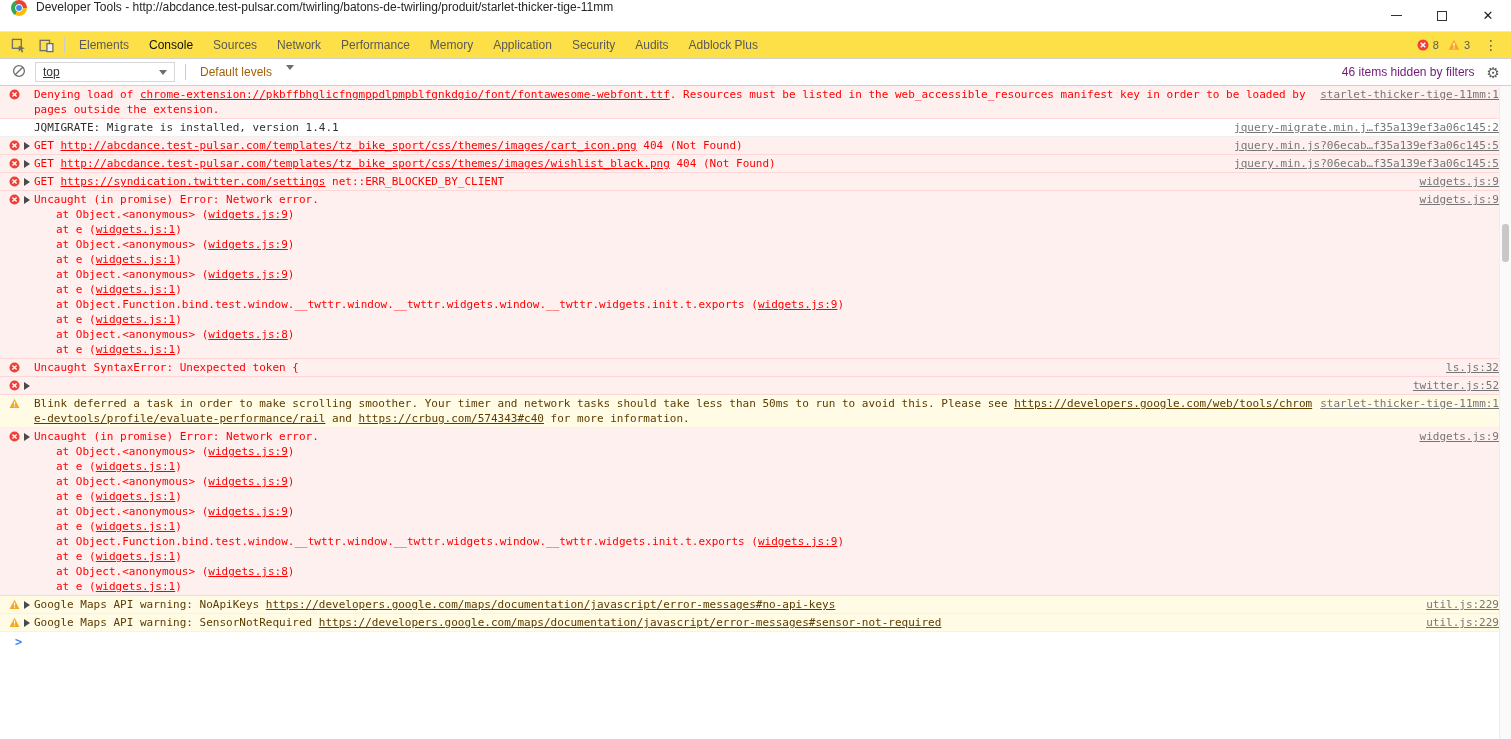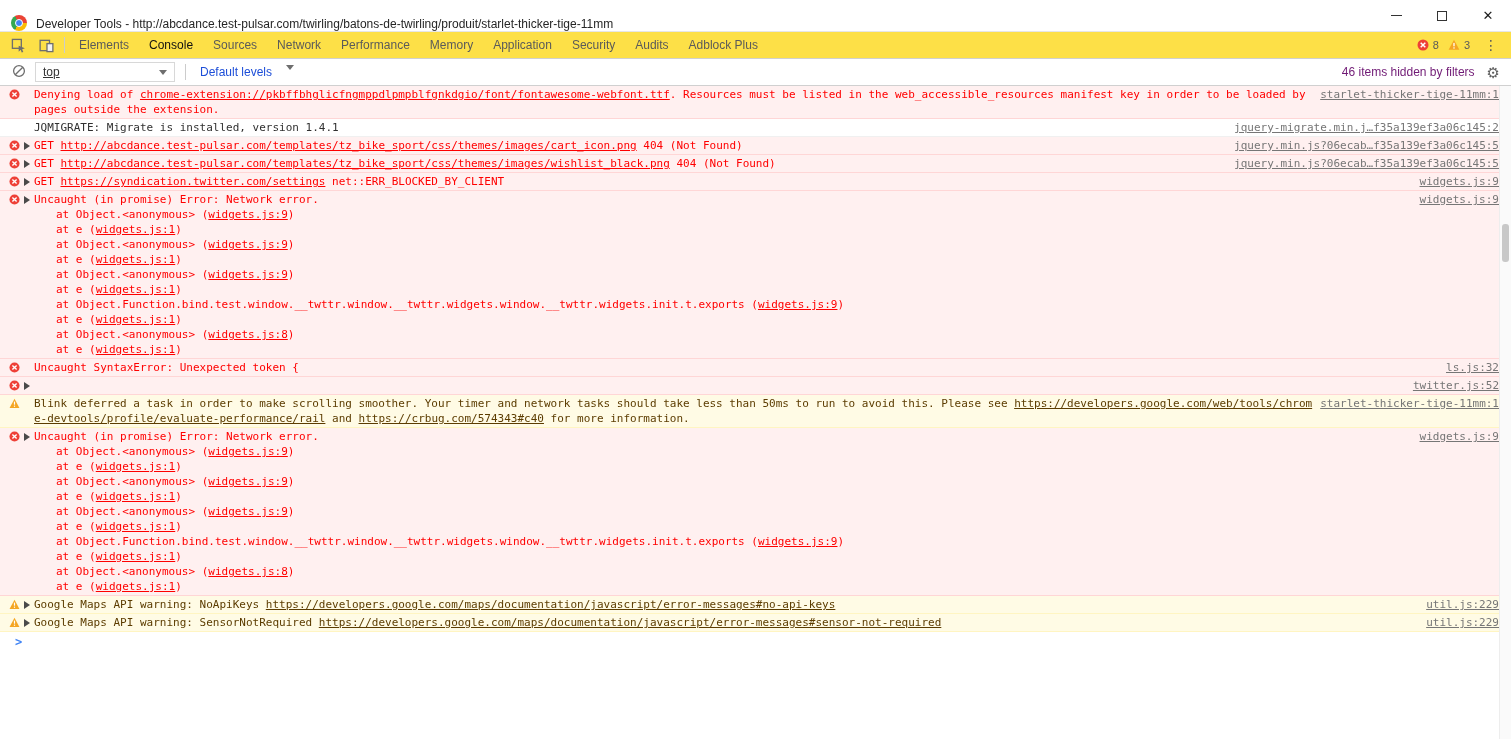--- a/index.html
+++ b/index.html
@@ -5,21 +5,21 @@
   * { box-sizing: border-box; }
   html, body { margin: 0; padding: 0; }
   body {
     width: 1511px; height: 739px; overflow: hidden;
     background: #fff;
     font-family: "Liberation Sans", "DejaVu Sans", sans-serif;
   }
   .window { width: 100%; height: 100%; display: flex; flex-direction: column; position: relative; background: #fff; }
 
   
-  .titlebar { flex: 0 0 32px; height: 32px; display: flex; align-items: flex-end; padding-left: 11px; background: #fff; border-bottom: 1px solid #e6e6e6; }
+  .titlebar { flex: 0 0 32px; height: 32px; display: flex; align-items: flex-start; padding-left: 11px; background: #fff; border-bottom: 1px solid #e6e6e6; }
   .chrome-icon { width: 16px; height: 16px; border-radius: 50%; position: relative; flex: 0 0 16px;
     background: conic-gradient(from -30deg, #ea4335 0deg 120deg, #fbbc05 120deg 240deg, #34a853 240deg 360deg); }
   .chrome-icon::after { content: ""; position: absolute; inset: 4px; background: #4285f4; border: 1.5px solid #fff; border-radius: 50%; }
   .title-text { margin-left: 9px; font-size: 12px; color: #262626; white-space: nowrap; }
   .win-controls { margin-left: auto; display: flex; height: 100%; }
   .win-btn { width: 46px; height: 100%; display: flex; align-items: center; justify-content: center; color: #1a1a1a; font-size: 13px; cursor: default; }
   .glyph-min { width: 11px; height: 1px; background: #333; display: block; }
   .glyph-max { width: 10px; height: 10px; border: 1px solid #333; display: block; }
 
   
@@ -35,21 +35,21 @@
   .badge svg { display: block; }
   .kebab { font-size: 14px; color: #5a5a5a; padding: 0 5px; cursor: default; }
 
   
   .console-toolbar { flex: 0 0 27px; height: 27px; background: #fff; border-bottom: 1px solid #d0d0d0; display: flex; align-items: center; padding: 0 6px; font-size: 12px; }
   .clear-btn { width: 26px; height: 26px; display: flex; align-items: center; justify-content: center; cursor: default; }
   .context-select { width: 140px; height: 20px; border: 1px solid #d8d8d8; background: #fff; display: flex; align-items: center; justify-content: space-between; padding: 0 7px; margin-left: 3px; color: #333; cursor: default; text-decoration: underline; }
   .caret { width: 0; height: 0; border-left: 4px solid transparent; border-right: 4px solid transparent; border-top: 5px solid #6e6e6e; }
   .filter-input { width: 278px; height: 20px; border: 1px solid #d8d8d8; margin-left: 8px; padding: 0 6px; font-size: 12px; font-family: inherit; color: #333; outline: none; }
   .filter-input::placeholder { color: #9a9a9a; }
-  .levels { display: flex; gap: 14px; margin-left: 10px; color: #1d4ed8; cursor: default; }
+  .levels { display: flex; gap: 14px; margin-left: 10px; color: #a16207; cursor: default; }
   .hidden-info { margin-left: auto; color: #701a75; }
   .gear-btn { margin: 0 5px 0 12px; color: #5f5f5f; font-size: 15px; line-height: 15px; cursor: default; }
 
   
   .console-area { flex: 1; position: relative; font-family: "DejaVu Sans Mono", "Liberation Mono", monospace; font-size: 11px; overflow: hidden; background: #fff; }
   .msg { position: relative; border-bottom: 1px solid #f0f0f0; padding: 1px 0; }
   .msg.error   { background: #fff0f0; border-bottom-color: #ffd6d6; color: #ff0000; }
   .msg.warning { background: #fffbe5; border-bottom-color: #fff5c2; color: #5c3c00; }
   .msg.log     { background: #fff; color: #303030; }
   .msg-line { padding: 0 12px 0 34px; line-height: 15px; min-height: 15px; word-break: break-all; }

